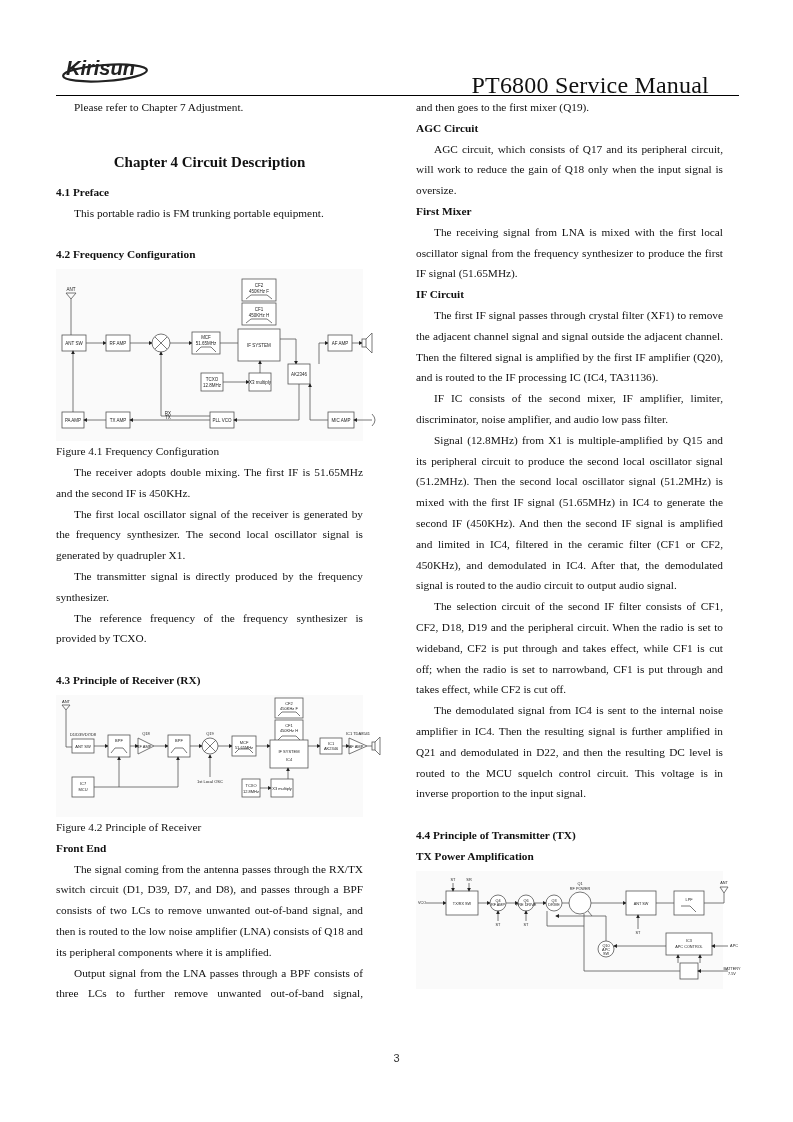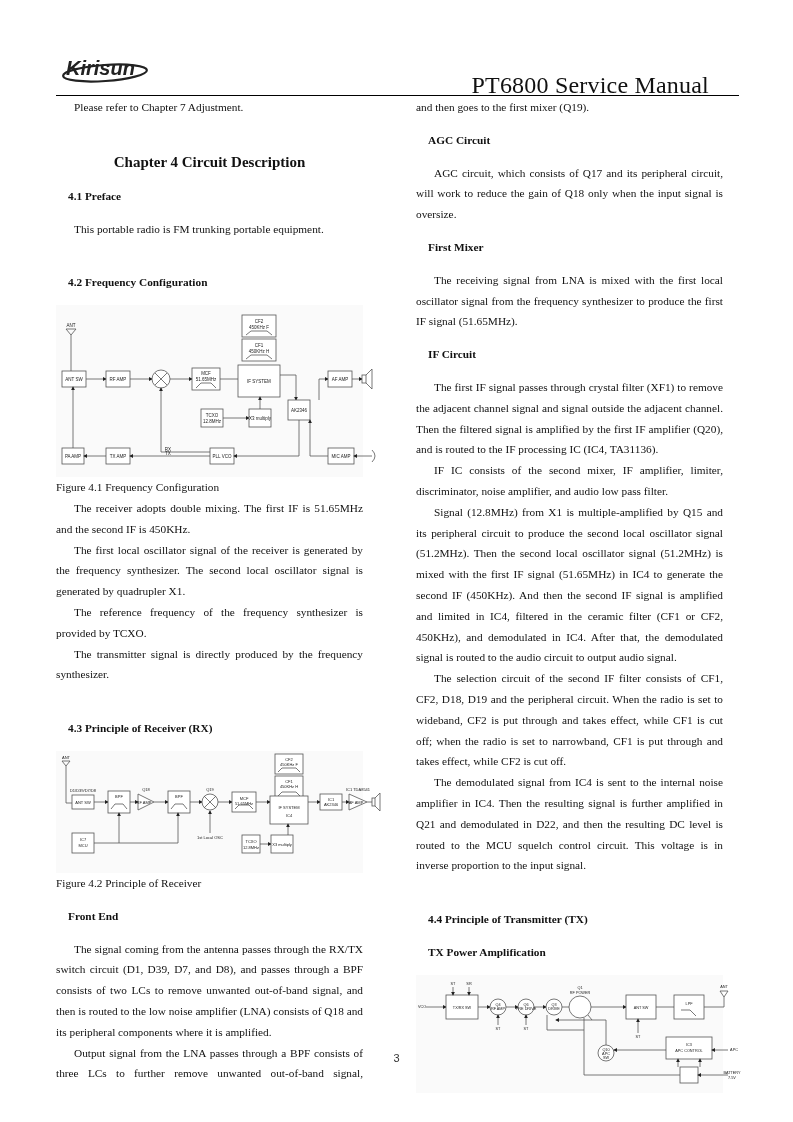--- a/index.html
+++ b/index.html
@@ -6,21 +6,21 @@
   body { width:793px; height:1122px; position:relative; overflow:hidden; font-family:"Liberation Serif", serif; color:#111; }
   .logo { position:absolute; left:60px; top:56px; width:90px; height:28px; }
   .manual-title { position:absolute; right:84px; top:72px; font-family:"Liberation Serif", serif; font-weight:normal; font-size:24px; letter-spacing:0.2px; }
   .header-rule { position:absolute; left:56px; right:54px; top:95px; height:0; border-top:1.3px solid #000; }
   .col { position:absolute; top:97px; width:307px; font-size:11.3px; line-height:20.8px; }
   .col.left { left:56px; }
   .col.right { left:416px; }
   p { margin:0; text-align:justify; text-align-last:left; }
   p.ind { text-indent:18px; }
   .h-chapter { font-weight:bold; font-size:15px; text-align:center; margin:32px 0 8px 0; line-height:24px; }
-  .h-sec { font-weight:bold; font-size:11.3px; margin:12px; }
+  .h-sec { font-weight:bold; font-size:11.3px; margin:0; }
   .gap { height:21px; }
   .figure { background:#fafafa; margin:4px 0 0 0; position:relative; }
   .caption { text-align:center; font-size:11.3px; margin:0; }
   svg text { font-family:"Liberation Sans", sans-serif; fill:#222; }
   .page-num { position:absolute; left:0; width:793px; top:1052px; text-align:center; font-family:"Liberation Sans", sans-serif; font-size:11px; color:#333; }
 </style>
 </head>
 <body>
 
 <svg class="logo" viewBox="0 0 90 28">
@@ -120,22 +120,22 @@
         <text x="166" y="153">PLL VCO</text>
         <text x="285" y="153">MIC AMP</text>
         <text x="112" y="146">RX</text>
         <text x="112" y="150">TX</text>
       </g>
     </svg>
   </div>
   <p class="caption">Figure 4.1 Frequency Configuration</p>
   <p class="ind">The receiver adopts double mixing. The first IF is 51.65MHz and the second IF is 450KHz.</p>
   <p class="ind">The first local oscillator signal of the receiver is generated by the frequency synthesizer. The second local oscillator signal is generated by quadrupler X1.</p>
+  <p class="ind">The transmitter signal is directly produced by the frequency synthesizer.</p>
   <p class="ind">The reference frequency of the frequency synthesizer is provided by TCXO.</p>
-  <p class="ind">The transmitter signal is directly produced by the frequency synthesizer.</p>
   <div class="gap"></div>
   <div class="h-sec">4.3 Principle of Receiver (RX)</div>
 
   <div class="figure" style="height:122px;">
     <svg width="325" height="122" viewBox="0 0 325 122">
       <g stroke="#555" stroke-width="0.8" fill="none">
         <line x1="10" y1="15" x2="10" y2="52"></line>
           <path d="M6,10 L14,10 L10,15 z"></path>
         <line x1="10" y1="52" x2="16" y2="52"></line>
         <rect x="16" y="44" width="22" height="14" fill="#fff"></rect>

